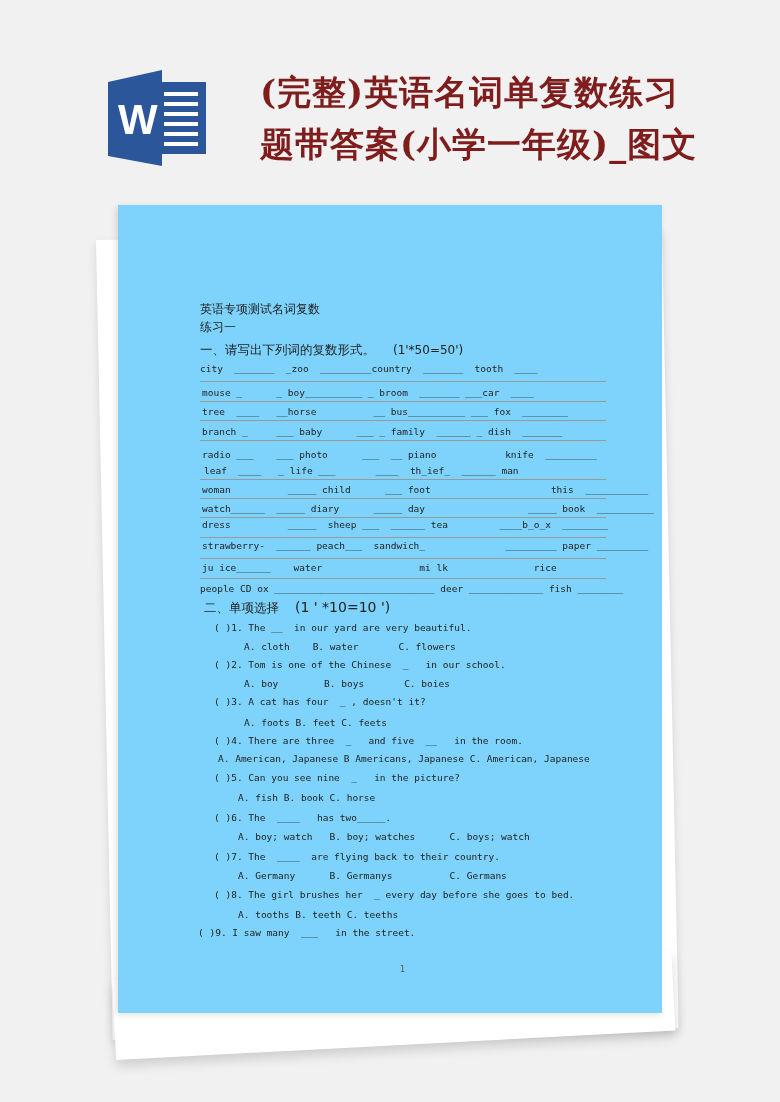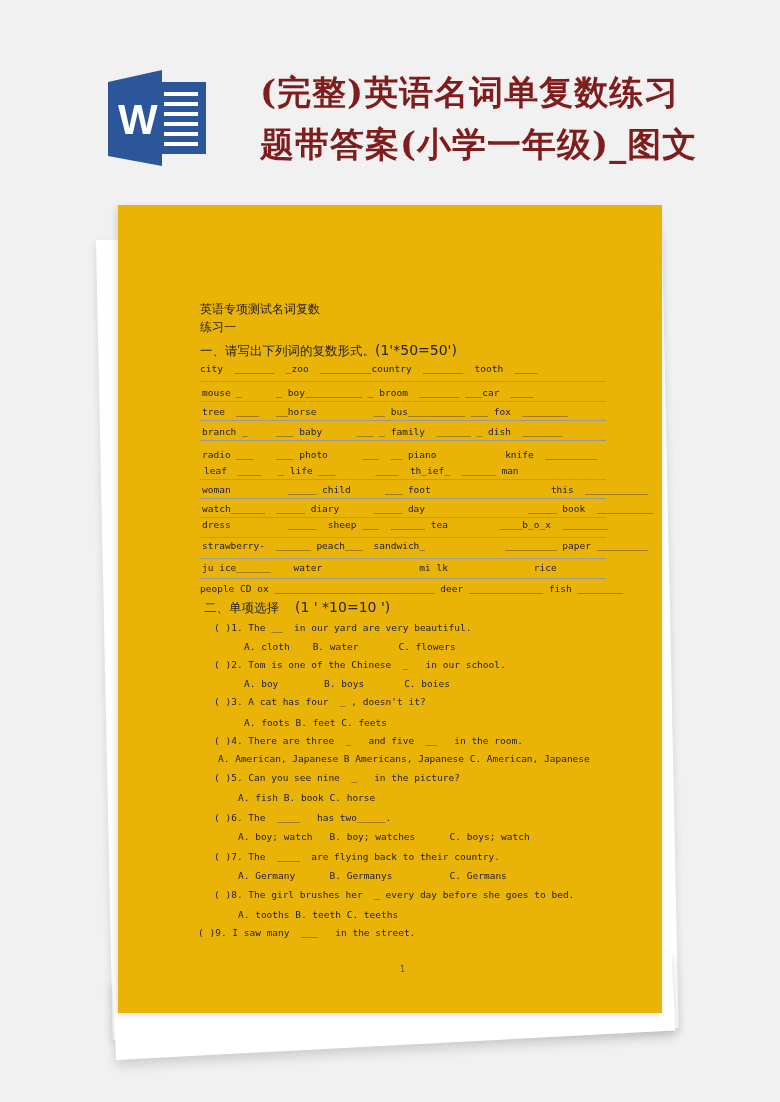--- a/index.html
+++ b/index.html
@@ -7,27 +7,27 @@
     width: 780px; height: 1102px; overflow: hidden; position: relative;
     background: #f1f1f1;
     font-family: "DejaVu Sans", sans-serif;
   }
   .header { position: absolute; left: 108px; top: 66px; width: 560px; height: 100px; }
   .word-icon { position: absolute; left: 0; top: 4px; width: 100px; height: 96px; }
   .title { position: absolute; left: 152px; top: 0; color: #7f1d1d; font-family: "DejaVu Serif", serif; font-weight: bold; font-size: 34px; line-height: 52px; letter-spacing: 1px; white-space: nowrap; }
 
   .sheet-back { position: absolute; left: 96px; top: 240px; width: 566px; height: 800px; background: #fff; transform: rotate(-1.2deg); transform-origin: left top; box-shadow: 0 4px 10px rgba(0,0,0,0.12); }
   .sheet-back2 { position: absolute; left: 112px; top: 980px; width: 560px; height: 80px; background: #fff; transform: rotate(-3deg); transform-origin: left top; box-shadow: 0 6px 12px rgba(0,0,0,0.15); }
-  .sheet { position: absolute; left: 118px; top: 205px; width: 544px; height: 808px; background: #eab308; box-shadow: -2px 2px 6px rgba(0,0,0,0.12); }
+  .sheet { position: absolute; left: 118px; top: 205px; width: 544px; height: 808px; background: #7dd3fc; box-shadow: -2px 2px 6px rgba(0,0,0,0.12); }
 
   .doc { position: absolute; left: 0; top: 0; width: 100%; height: 100%; color: #222; }
   .doc-title { position: absolute; left: 82px; top: 96px; font-size: 12px; }
   .doc-sub { position: absolute; left: 82px; top: 114px; font-size: 12px; }
   .sec1 { position: absolute; left: 82px; top: 137px; font-size: 12.5px; }
-  .sec1 .score { font-size: 14px; }
+  .sec1 .score { font-size: 12px; margin-left: 18px; }
   .mono { font-family: "DejaVu Sans Mono", monospace; font-size: 9.5px; color: #222; }
   .t { position: absolute; white-space: pre; }
   .hline { position: absolute; left: 82px; width: 406px; height: 1px; background: #999; }
   .sec2 { position: absolute; left: 86px; top: 394px; font-size: 12.5px; }
   .sec2 .score { font-size: 14px; margin-left: 16px; }
   .pagenum { position: absolute; left: 282px; top: 760px; font-size: 8px; color: #555; }
 </style>
 </head>
 <body>
 

